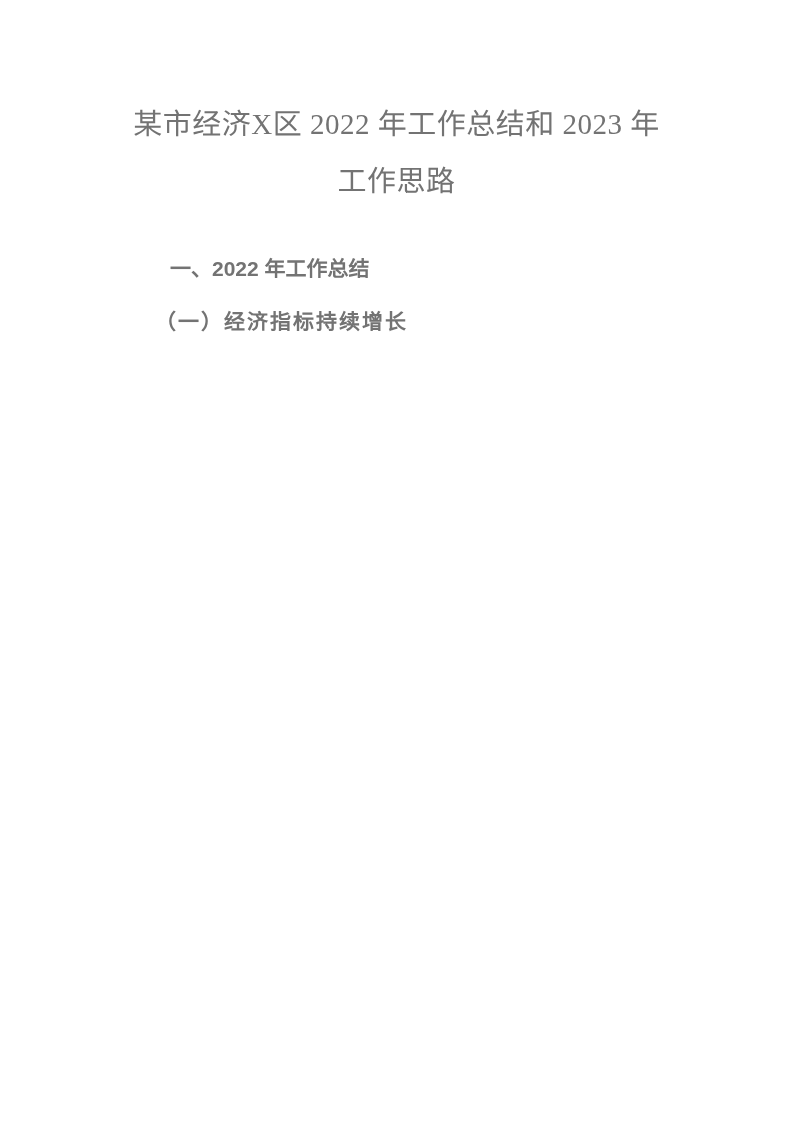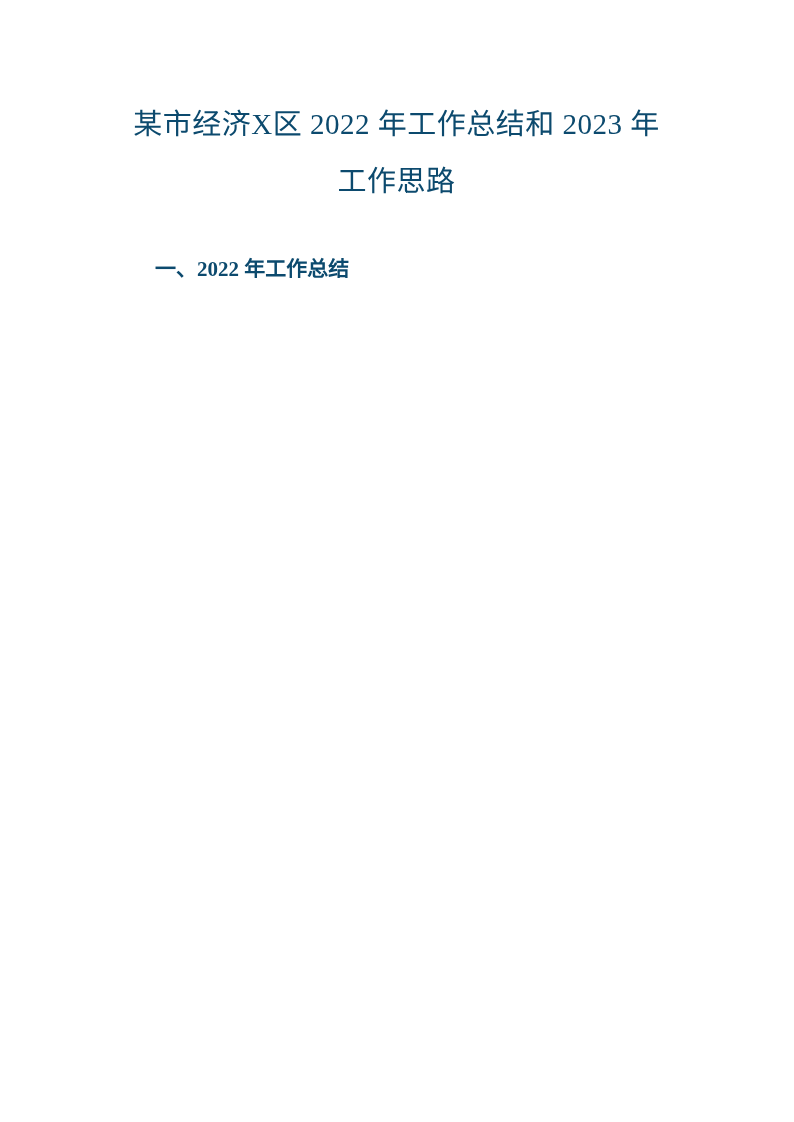--- a/index.html
+++ b/index.html
@@ -10,43 +10,43 @@
   }
   .page {
     position: relative;
     width: 794px;
     height: 1122px;
     margin: 0 auto;
     background: #ffffff;
     overflow: hidden;
     box-sizing: border-box;
     padding: 96px 114px 0 113px;
-    color: #0c4a6e;
+    color: #737373;
     font-family: "Liberation Serif", "DejaVu Serif", serif;
   }
   .doc-title {
     width: 552px;
     margin: 0 auto 40px auto;
     font-size: 29px;
     line-height: 57px;
     font-weight: 400;
     text-align: center;
     letter-spacing: 0.5px;
   }
   .para {
     margin: 0;
     font-size: 21px;
     line-height: 38px;
     text-align: justify;
     text-indent: 2em;
     word-break: break-all;
   }
   .heading-1 {
-    margin: 0;
-    font-family: Liberation Serif, serif;
+    margin: 15px;
+    font-family: Liberation Sans, sans-serif;
     font-size: 21px;
     line-height: 38px;
     font-weight: 700;
     text-indent: 2em;
   }
   .heading-2 {
     margin: 0;
     font-size: 21px;
     line-height: 38px;
     font-weight: 700;
@@ -59,18 +59,19 @@
 
 <div class="page">
 
   <h1 class="doc-title">某市经济X区 2022 年工作总结和 2023 年工作思路</h1>
 
   <div class="content">
 
 
     <h2 class="heading-1">一、2022 年工作总结</h2>
 
+    <h3 class="heading-2">（一）经济指标持续增长</h3>
 
 
 
 
   </div>
 </div>
 
 </body></html>

